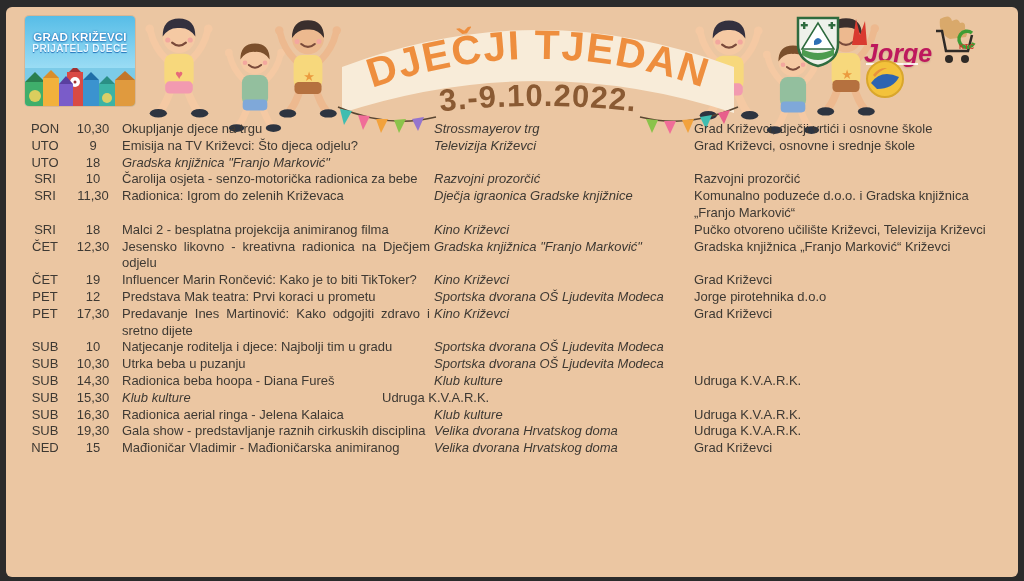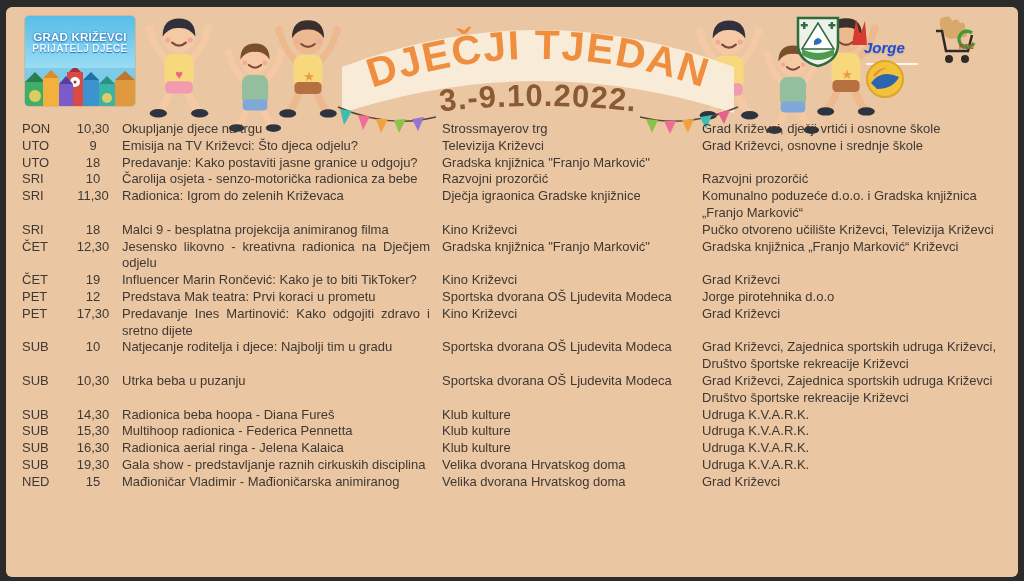--- a/index.html
+++ b/index.html
@@ -22,34 +22,34 @@
   .k-star{--hair:#3a2f2d;--shirt:#f7d87c;--shorts:#b5713f;--skin:#edb98f;}
   .mir svg.kidsvg{transform:scaleX(-1);}
 
   .banner{position:absolute;left:322px;top:2px;width:420px;height:126px;}
   .title-text{font-family:"Liberation Sans",sans-serif;font-weight:bold;font-size:41px;letter-spacing:1.5px;fill:#ee8e3e;}
   .date-text{font-family:"Liberation Sans",sans-serif;font-weight:bold;font-size:31px;letter-spacing:1px;fill:#8a5a33;}
 
   .sponsors{position:absolute;right:0;top:0;width:150px;height:110px;}
   .coat{position:absolute;left:-72px;top:8px;width:44px;height:54px;}
   .jorge{position:absolute;left:-20px;top:10px;width:78px;height:52px;}
-  .jorge .jtxt{position:absolute;left:16px;top:22px;color:#1d4ed8;font-weight:bold;font-style:italic;font-size:15px;text-shadow:0 1px 2px rgba(0,0,0,.15);}
+  .jorge .jtxt{position:absolute;left:16px;top:22px;color:#be185d;font-weight:bold;font-style:italic;font-size:25px;text-shadow:0 1px 2px rgba(0,0,0,.15);}
   .jorge .jrule{position:absolute;left:18px;top:46px;width:52px;height:2px;background:rgba(255,255,255,.85);}
   .ktc{position:absolute;left:64px;top:6px;width:46px;height:56px;}
   .ktc .ktxt{position:absolute;left:27px;top:30px;color:#c93b2a;font-weight:bold;font-size:7px;letter-spacing:.3px;}
   .roundlogo{position:absolute;left:-3px;top:52px;width:40px;height:40px;}
 
   
   .table{position:absolute;left:16px;top:114px;width:976px;color:#3e3933;font-size:13px;line-height:16.8px;}
   .row{display:flex;align-items:flex-start;}
   .c{box-sizing:border-box;}
-  .day{width:46px;text-align:left;flex:none;}
+  .day{width:46px;text-align:center;flex:none;}
   .time{width:50px;text-align:center;flex:none;}
   .event{width:308px;margin-left:4px;text-align:justify;flex:none;}
-  .loc{width:252px;margin-left:12px;flex:none;}
+  .loc{width:252px;margin-left:4px;flex:none;font-style:italic;}
   .org{width:302px;margin-left:8px;flex:none;}
 </style>
 </head>
 <body>
 
 <div class="frame">
 <div class="poster">
 
   <svg width="0" height="0" style="position:absolute" aria-hidden="true">
     <defs>
@@ -210,41 +210,40 @@
         <div class="row">
     <div class="c day">UTO</div>
     <div class="c time">9</div>
     <div class="c event">Emisija na TV Križevci: Što djeca odjelu?</div>
     <div class="c loc">Televizija Križevci</div>
     <div class="c org">Grad Križevci, osnovne i srednje škole</div>
   </div>
         <div class="row">
     <div class="c day">UTO</div>
     <div class="c time">18</div>
-    <div class="c event">Predavanje: Kako postaviti jasne granice u odgoju?</div>
     <div class="c loc">Gradska knjižnica "Franjo Marković"</div>
   </div>
         <div class="row">
     <div class="c day">SRI</div>
     <div class="c time">10</div>
     <div class="c event">Čarolija osjeta - senzo-motorička radionica za bebe</div>
     <div class="c loc">Razvojni prozorčić</div>
     <div class="c org">Razvojni prozorčić</div>
   </div>
         <div class="row">
     <div class="c day">SRI</div>
     <div class="c time">11,30</div>
     <div class="c event">Radionica: Igrom do zelenih Križevaca</div>
     <div class="c loc">Dječja igraonica Gradske knjižnice</div>
     <div class="c org">Komunalno poduzeće d.o.o. i Gradska knjižnica „Franjo Marković“</div>
   </div>
         <div class="row">
     <div class="c day">SRI</div>
     <div class="c time">18</div>
-    <div class="c event">Malci 9 - besplatna projekcija animiranog filma</div>
+    <div class="c event">Malci 2 - besplatna projekcija animiranog filma</div>
     <div class="c loc">Kino Križevci</div>
     <div class="c org">Pučko otvoreno učilište Križevci, Televizija Križevci</div>
   </div>
         <div class="row">
     <div class="c day">ČET</div>
     <div class="c time">12,30</div>
     <div class="c event">Jesensko likovno - kreativna radionica na Dječjem odjelu</div>
     <div class="c loc">Gradska knjižnica "Franjo Marković"</div>
     <div class="c org">Gradska knjižnica „Franjo Marković“ Križevci</div>
   </div>
@@ -267,40 +266,37 @@
     <div class="c time">17,30</div>
     <div class="c event">Predavanje Ines Martinović: Kako odgojiti zdravo i sretno dijete</div>
     <div class="c loc">Kino Križevci</div>
     <div class="c org">Grad Križevci</div>
   </div>
         <div class="row">
     <div class="c day">SUB</div>
     <div class="c time">10</div>
     <div class="c event">Natjecanje roditelja i djece: Najbolji tim u gradu</div>
     <div class="c loc">Sportska dvorana OŠ Ljudevita Modeca</div>
-    <div class="c org">Grad Križevci, Zajednica sportskih udruga Križevci, Društvo športske rekreacije Križevci</div>
   </div>
         <div class="row">
     <div class="c day">SUB</div>
     <div class="c time">10,30</div>
     <div class="c event">Utrka beba u puzanju</div>
     <div class="c loc">Sportska dvorana OŠ Ljudevita Modeca</div>
-    <div class="c org">Grad Križevci, Zajednica sportskih udruga Križevci Društvo športske rekreacije Križevci</div>
   </div>
         <div class="row">
     <div class="c day">SUB</div>
     <div class="c time">14,30</div>
     <div class="c event">Radionica beba hoopa - Diana Fureš</div>
     <div class="c loc">Klub kulture</div>
     <div class="c org">Udruga K.V.A.R.K.</div>
   </div>
         <div class="row">
     <div class="c day">SUB</div>
     <div class="c time">15,30</div>
-    <div class="c event">Multihoop radionica - Federica Pennetta</div>
     <div class="c loc">Klub kulture</div>
     <div class="c org">Udruga K.V.A.R.K.</div>
   </div>
         <div class="row">
     <div class="c day">SUB</div>
     <div class="c time">16,30</div>
     <div class="c event">Radionica aerial ringa - Jelena Kalaica</div>
     <div class="c loc">Klub kulture</div>
     <div class="c org">Udruga K.V.A.R.K.</div>
   </div>

